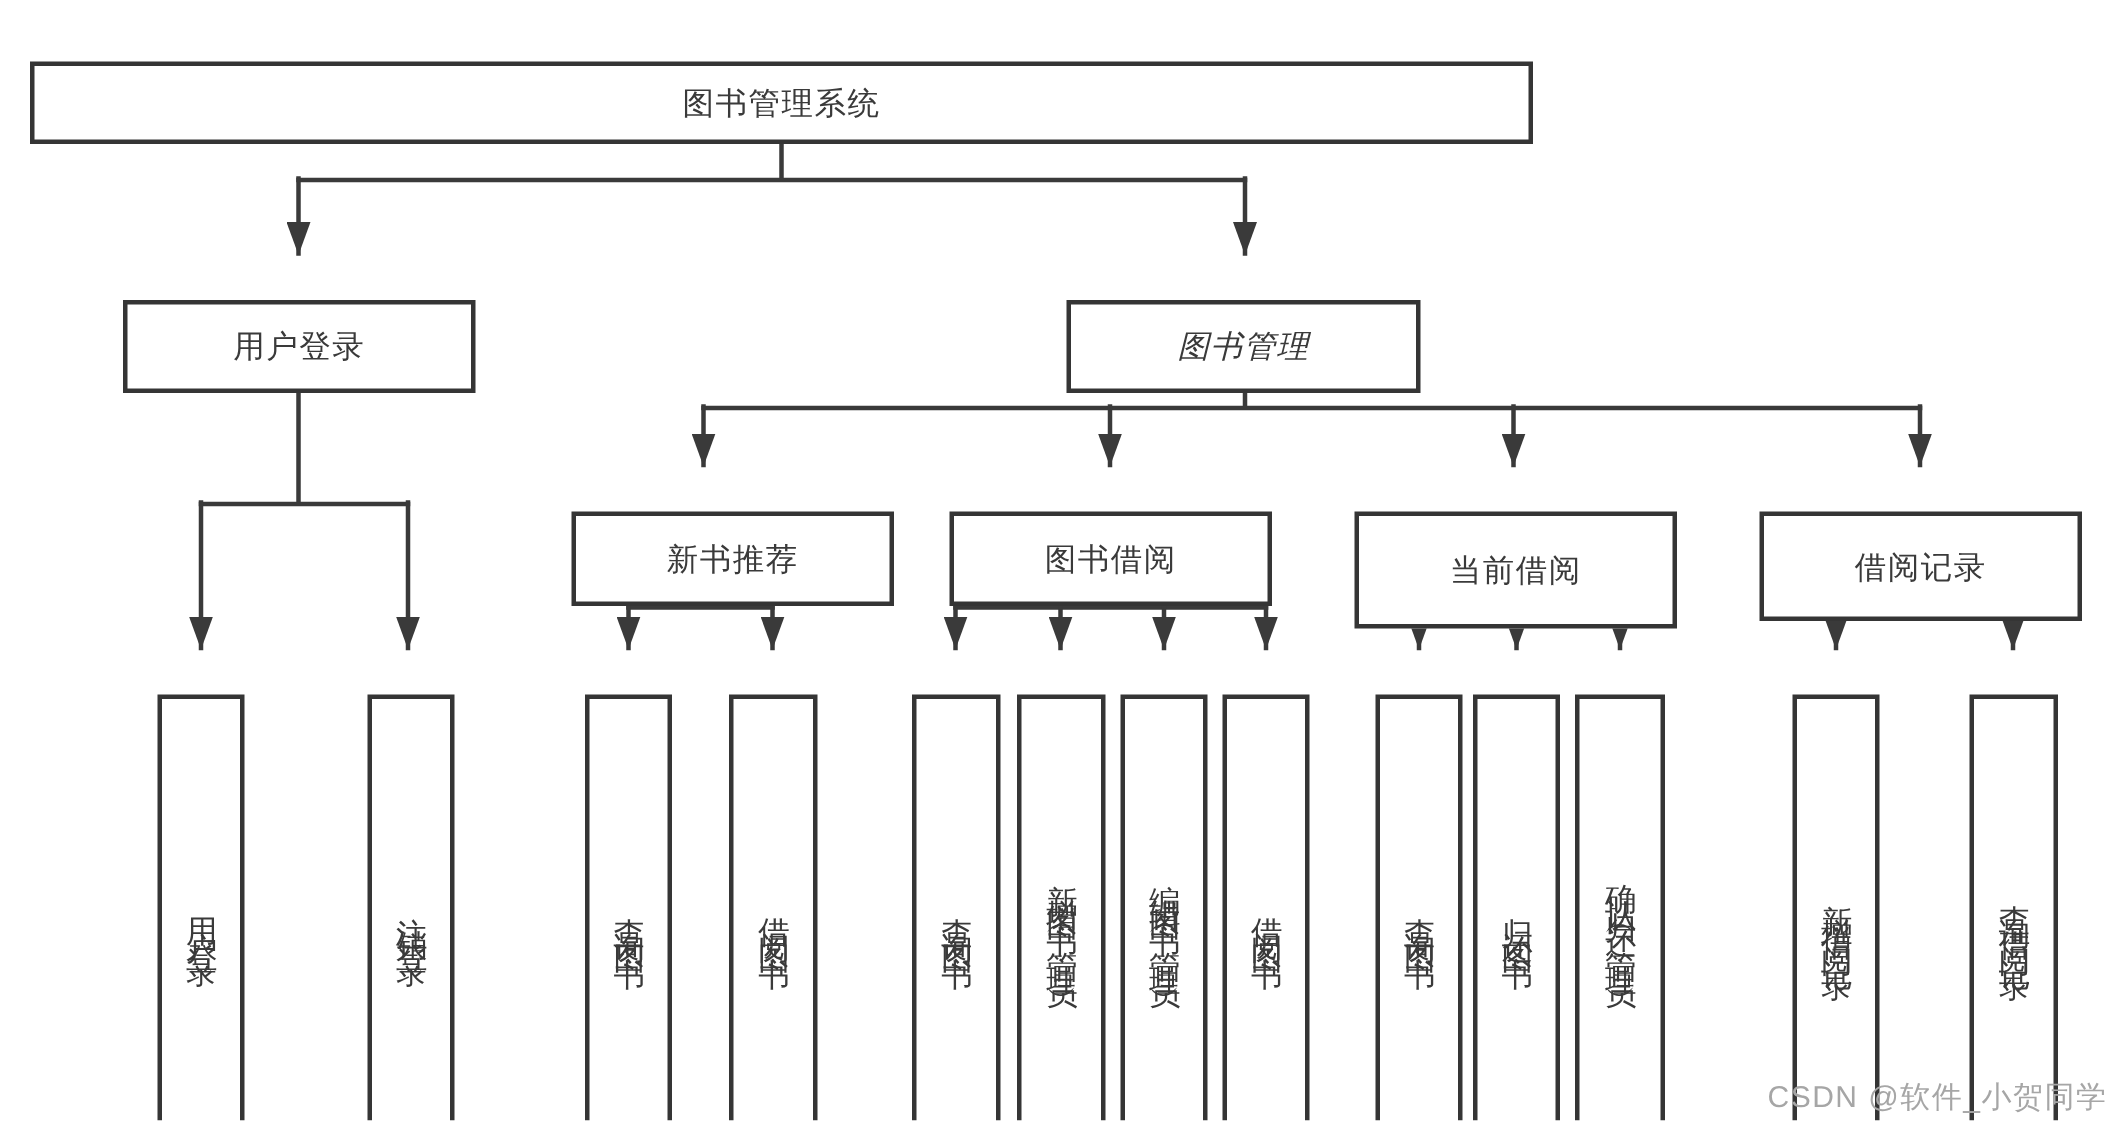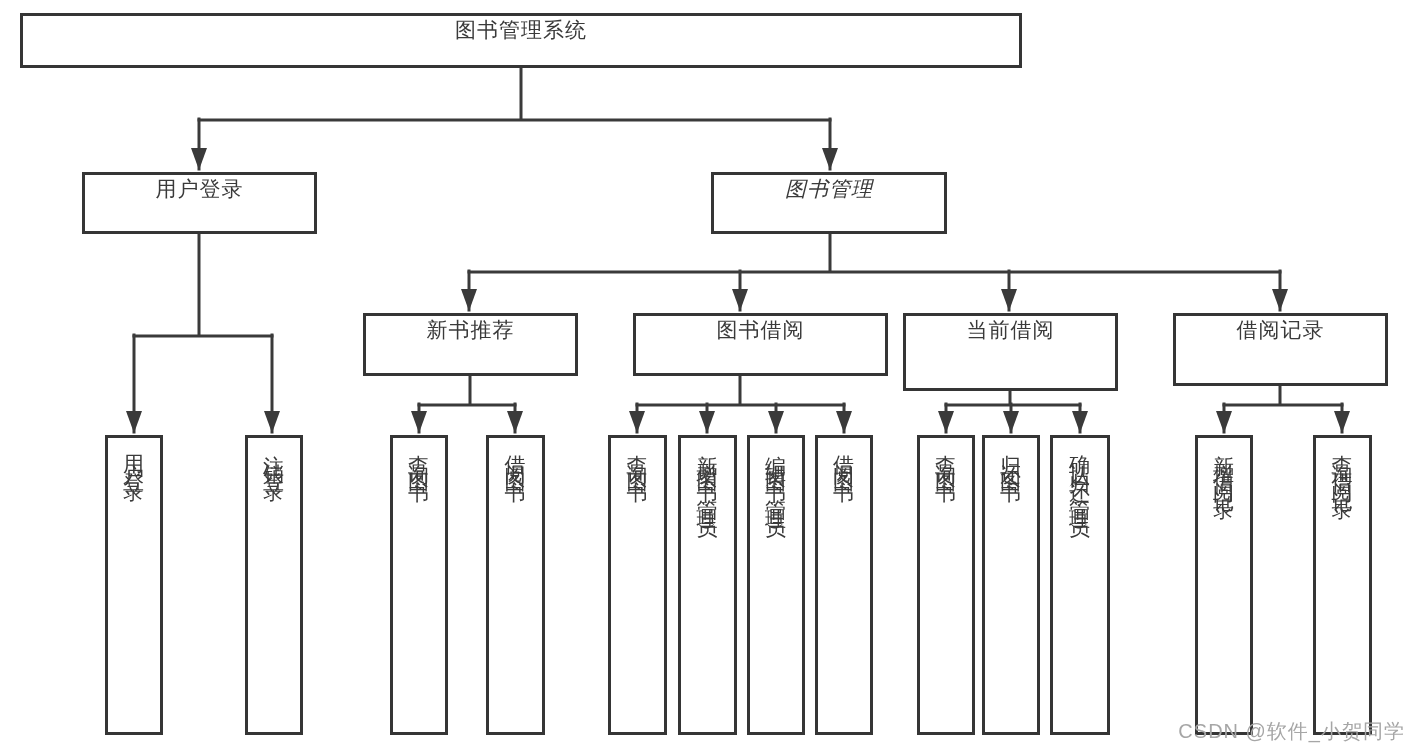--- a/index.html
+++ b/index.html
@@ -25,24 +25,26 @@
     position: absolute;
     left: 0; top: 0;
     width: 1405px;
     height: 747px;
   }
   .box {
     position: absolute;
     border: 3px solid var(--box-border);
     background: var(--bg);
     display: flex;
+    align-items: center;
     justify-content: center;
     color: var(--text);
     font-size: 21px;
     letter-spacing: 1px;
+    margin-top: 28px;
   }
   .vbox span.vlabel {
     writing-mode: vertical-rl;
     text-orientation: mixed;
     font-size: 21px;
     letter-spacing: 9px;
     line-height: 1;
     color: var(--text);
     white-space: nowrap;
   }
@@ -108,24 +110,24 @@
     <span>图书管理系统</span>
   </div>
 
   <div class="box" style="left:82px; top:172px; width:235px; height:62px;">
     <span>用户登录</span>
   </div>
   <div class="box" style="left:711px; top:172px; width:236px; height:62px;font-style:italic;">
     <span>图书管理</span>
   </div>
 
-  <div class="box" style="left:363px; top:313px; width:215px; height:63px;">
+  <div class="box" style="left:381px; top:313px; width:215px; height:63px;">
     <span>新书推荐</span>
   </div>
-  <div class="box" style="left:633px; top:313px; width:255px; height:63px;">
+  <div class="box" style="left:633px; top:313px; width:215px; height:63px;">
     <span>图书借阅</span>
   </div>
   <div class="box" style="left:903px; top:313px; width:215px; height:78px;">
     <span>当前借阅</span>
   </div>
   <div class="box" style="left:1173px; top:313px; width:215px; height:73px;">
     <span>借阅记录</span>
   </div>
 
   <div class="box vbox" style="left:105px; top:435px; width:58px; height:300px;">

